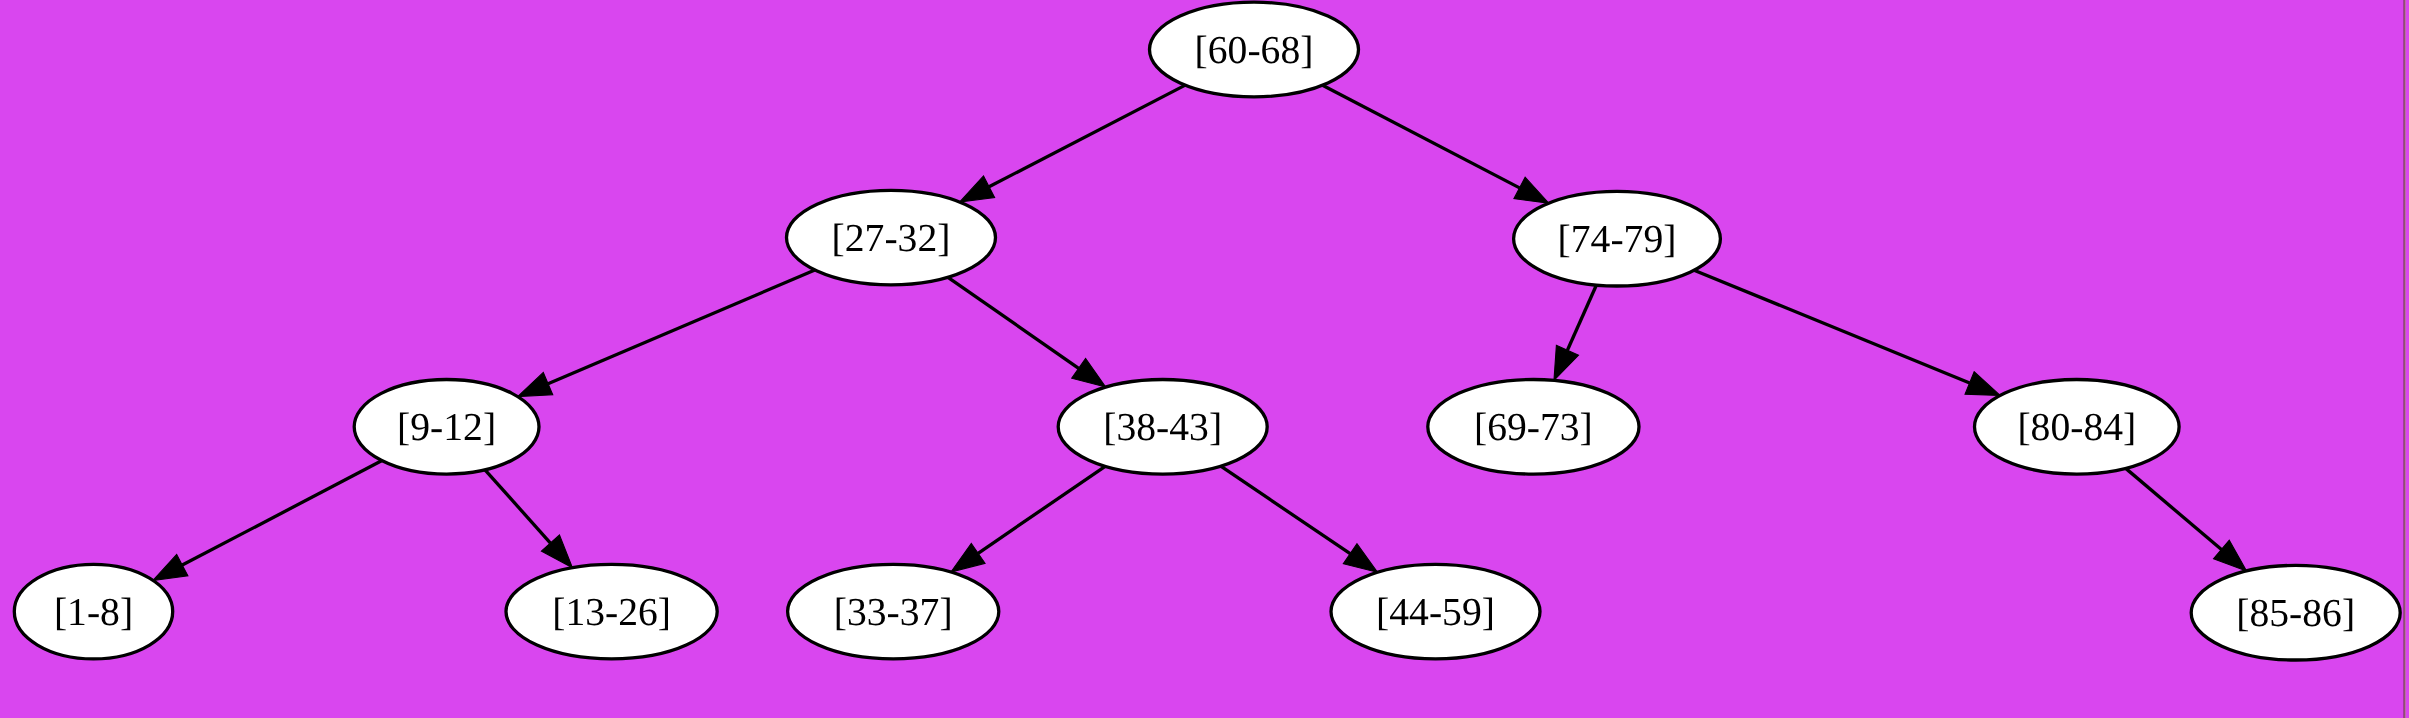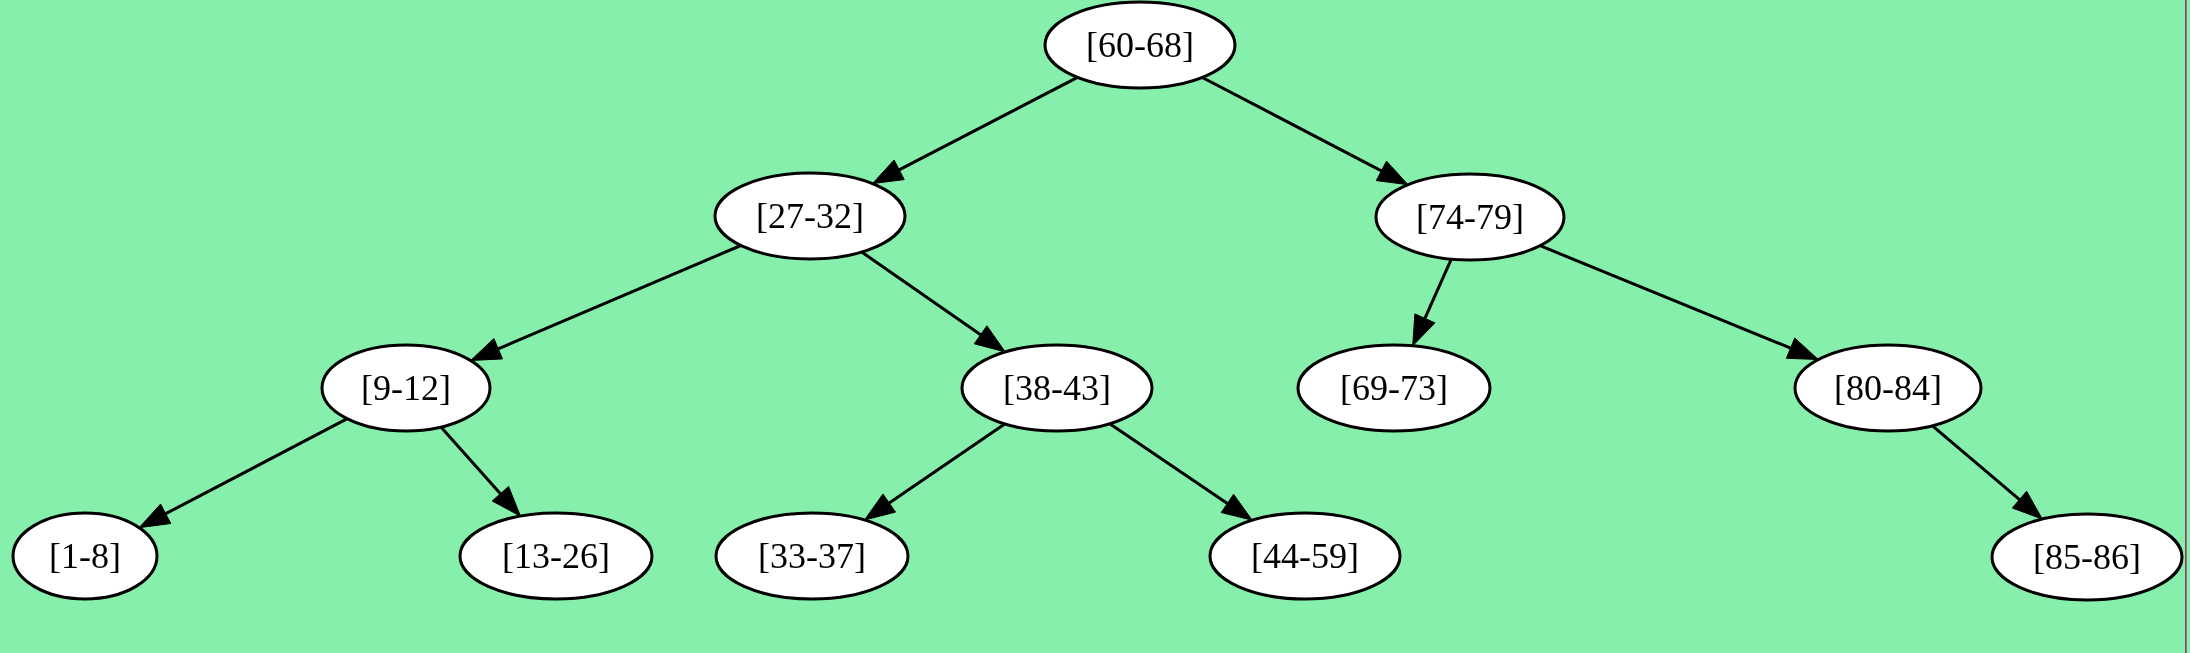--- a/index.html
+++ b/index.html
@@ -5,21 +5,21 @@
   html, body {
     margin: 0;
     padding: 0;
     background: #ffffff;
     font-family: "Liberation Serif", "DejaVu Serif", serif;
   }
   .stage {
     position: relative;
     width: 2190px;
     height: 653px;
-    background: #86efac;
+    background: #d946ef;
     overflow: hidden;
   }
   #tree-svg {
     position: absolute;
     left: 0;
     top: 0;
     width: 2190px;
     height: 653px;
   }
   .node-ellipse {

